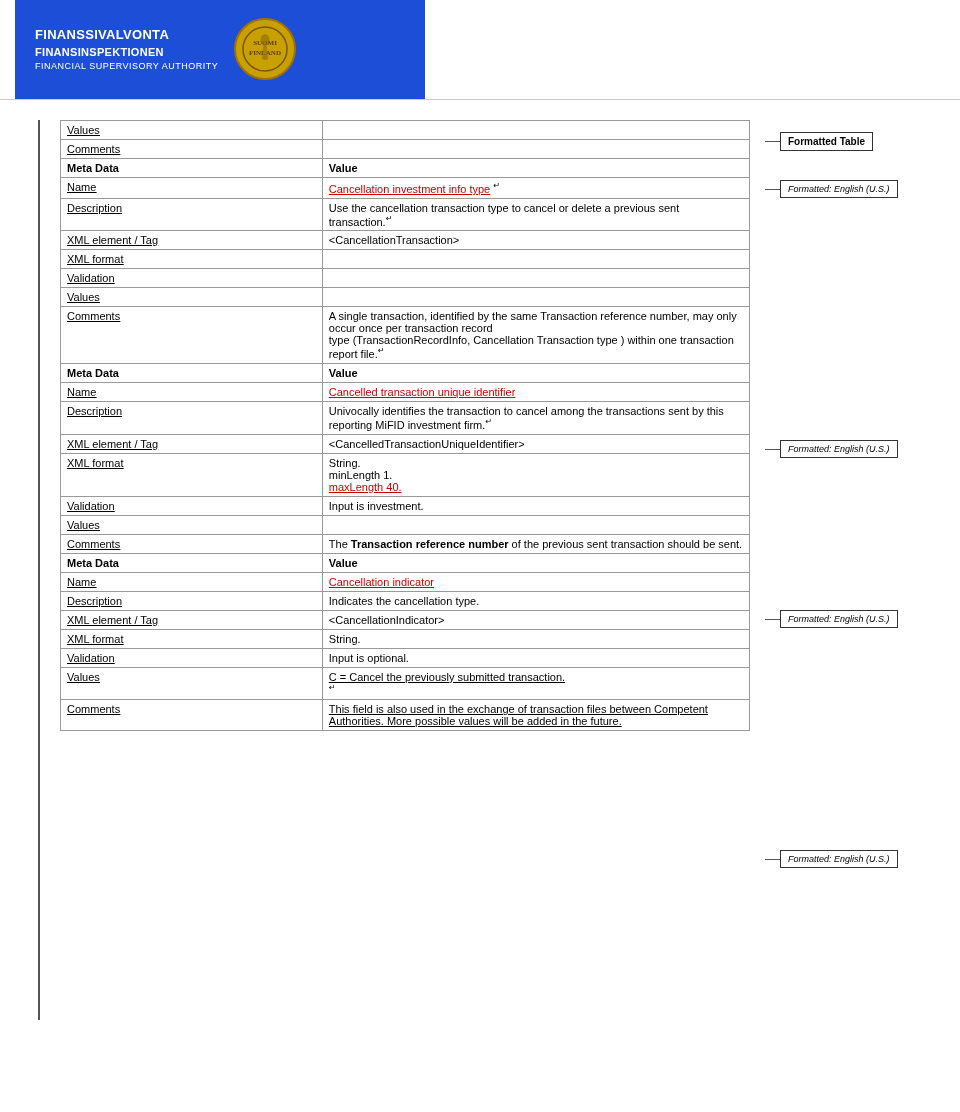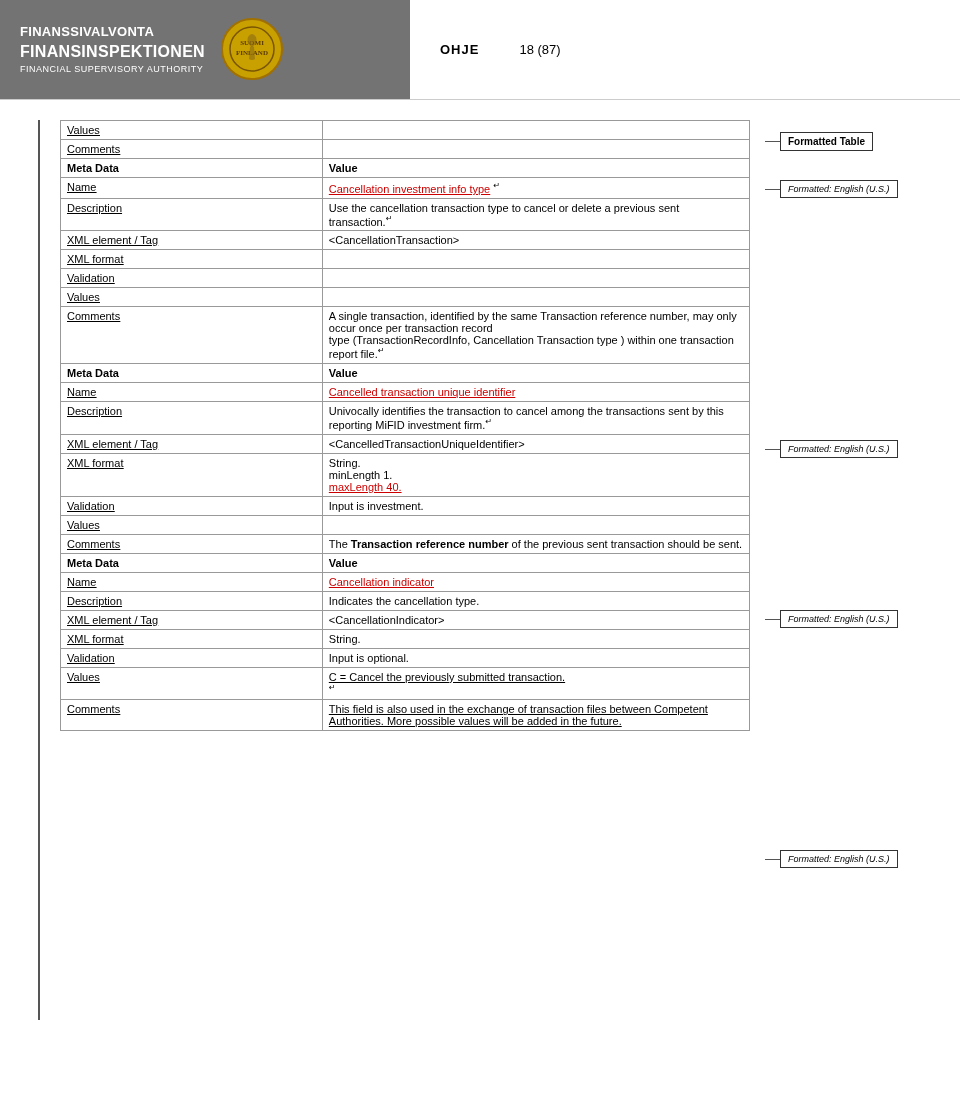--- a/index.html
+++ b/index.html
@@ -12,36 +12,37 @@
     }
 
     
     .header {
       display: flex;
       align-items: stretch;
       border-bottom: 1px solid #ccc;
       height: 100px;
     }
     .header-logo {
-      background-color: #737373;
+      background-color: #1d4ed8;
       width: 410px;
       display: flex;
       align-items: center;
       padding: 10px 20px;
       flex-shrink: 0;
+      margin-left: 15px;
     }
     .logo-text {
       color: #fff;
       font-size: 13px;
       font-weight: bold;
       line-height: 1.4;
       text-transform: uppercase;
       letter-spacing: 0.3px;
     }
-    .logo-text .line2 { font-size: 16px; text-align: right; }
+    .logo-text .line2 { font-size: 11px; }
     .logo-text .line3 { font-size: 9px; font-weight: normal; letter-spacing: 0.5px; }
     .logo-seal {
       width: 65px;
       height: 65px;
       margin-left: 15px;
       flex-shrink: 0;
     }
     .header-meta {
       flex: 1;
       display: flex;
@@ -158,24 +159,20 @@
       <circle cx="32" cy="32" r="30" fill="#c8a000" stroke="#a07000" stroke-width="2"></circle>
       <circle cx="32" cy="32" r="22" fill="none" stroke="#7a5500" stroke-width="1.5"></circle>
       <text x="32" y="28" text-anchor="middle" font-size="7" fill="#5a3a00" font-family="serif" font-weight="bold">SUOMI</text>
       <text x="32" y="38" text-anchor="middle" font-size="7" fill="#5a3a00" font-family="serif" font-weight="bold">FINLAND</text>
 
       <path d="M28,20 Q32,14 36,20 Q38,26 32,30 Q26,26 28,20Z" fill="#8B6914" opacity="0.6"></path>
       <path d="M30,30 Q32,28 34,30 L35,42 Q32,44 29,42 Z" fill="#8B6914" opacity="0.6"></path>
     </svg>
   </div>
   <div class="header-meta">
-    <div class="header-meta-row">
-      <span class="header-doc-type">OHJE</span>
-      <span class="header-page-info">18 (87)</span>
-    </div>
   </div>
 </div>
 
 <div class="content">
 
   <div class="left-margin">
     <div style="position:absolute; left:8px; top:0; width:2px; height:100%; background:#555;"></div>
   </div>
 
   <div class="main-area">

